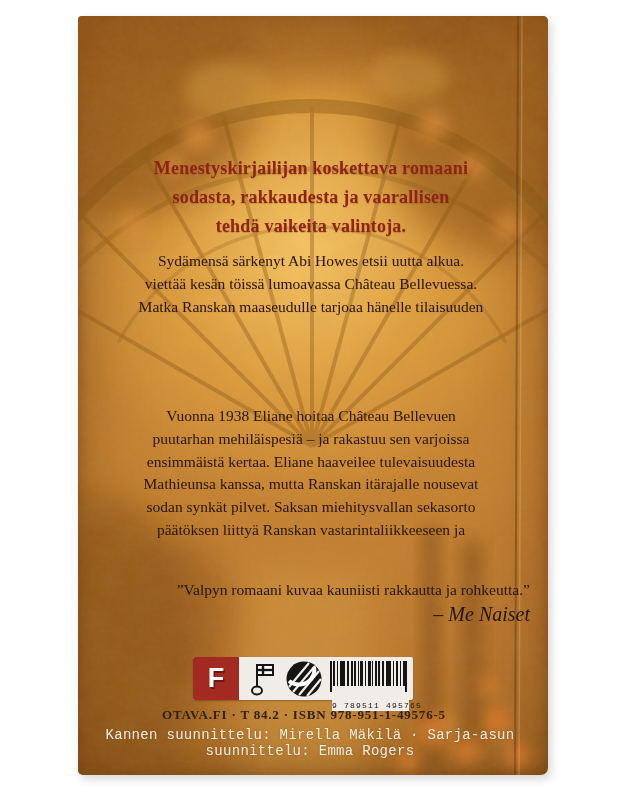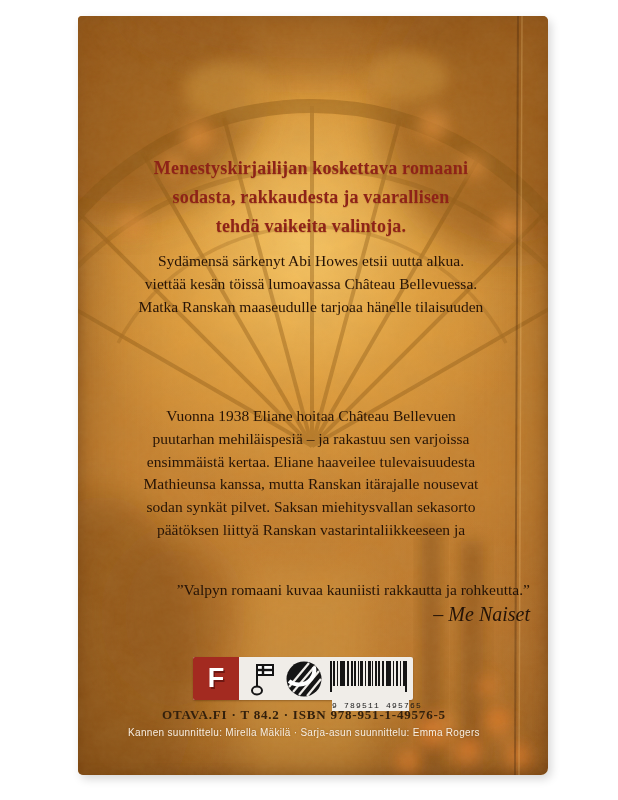--- a/index.html
+++ b/index.html
@@ -46,22 +46,22 @@
           repeating-linear-gradient(90deg,#151515 0 1.5px,transparent 1.5px 3.5px),
           repeating-linear-gradient(90deg,transparent 0 2.5px,#151515 2.5px 5px,transparent 5px 9px);}
   .bars:before,.bars:after{content:"";position:absolute;top:0;width:2px;height:31px;background:#151515;}
   .bars:before{left:0;} .bars:after{right:0;}
   .bcnum{position:absolute;left:4px;right:0;top:40px;height:11px;background:#f0ede8;
          font-family:Liberation Mono, monospace;font-size:8px;letter-spacing:1.2px;
          color:#151515;text-align:center;line-height:11px;white-space:nowrap;}
 
   .otava{top:691px;font-family:Liberation Serif, serif;font-weight:bold;
          font-size:13px;letter-spacing:.8px;color:#33200c;}
-  .credits{top:711px;font-family:Liberation Sans, sans-serif;font-size:10px;
-           letter-spacing:.3px;color:#f8efe2;text-shadow:0 0 2px rgba(120,70,20,.6);}
+  .credits{top:711px;font-family:Liberation Mono, monospace;font-size:14px;
+           letter-spacing:.3px;color:#f8efe2;text-shadow:0 0 2px rgba(120,70,20,.6);padding-left:6px;}
 </style>
 </head>
 <body>
 
 <div class="photo">
   <div class="book">
 
     <svg class="art" viewBox="0 0 470 759" preserveAspectRatio="none" aria-hidden="true">
       <defs>
         <filter id="b18" x="-50%" y="-50%" width="200%" height="200%">

